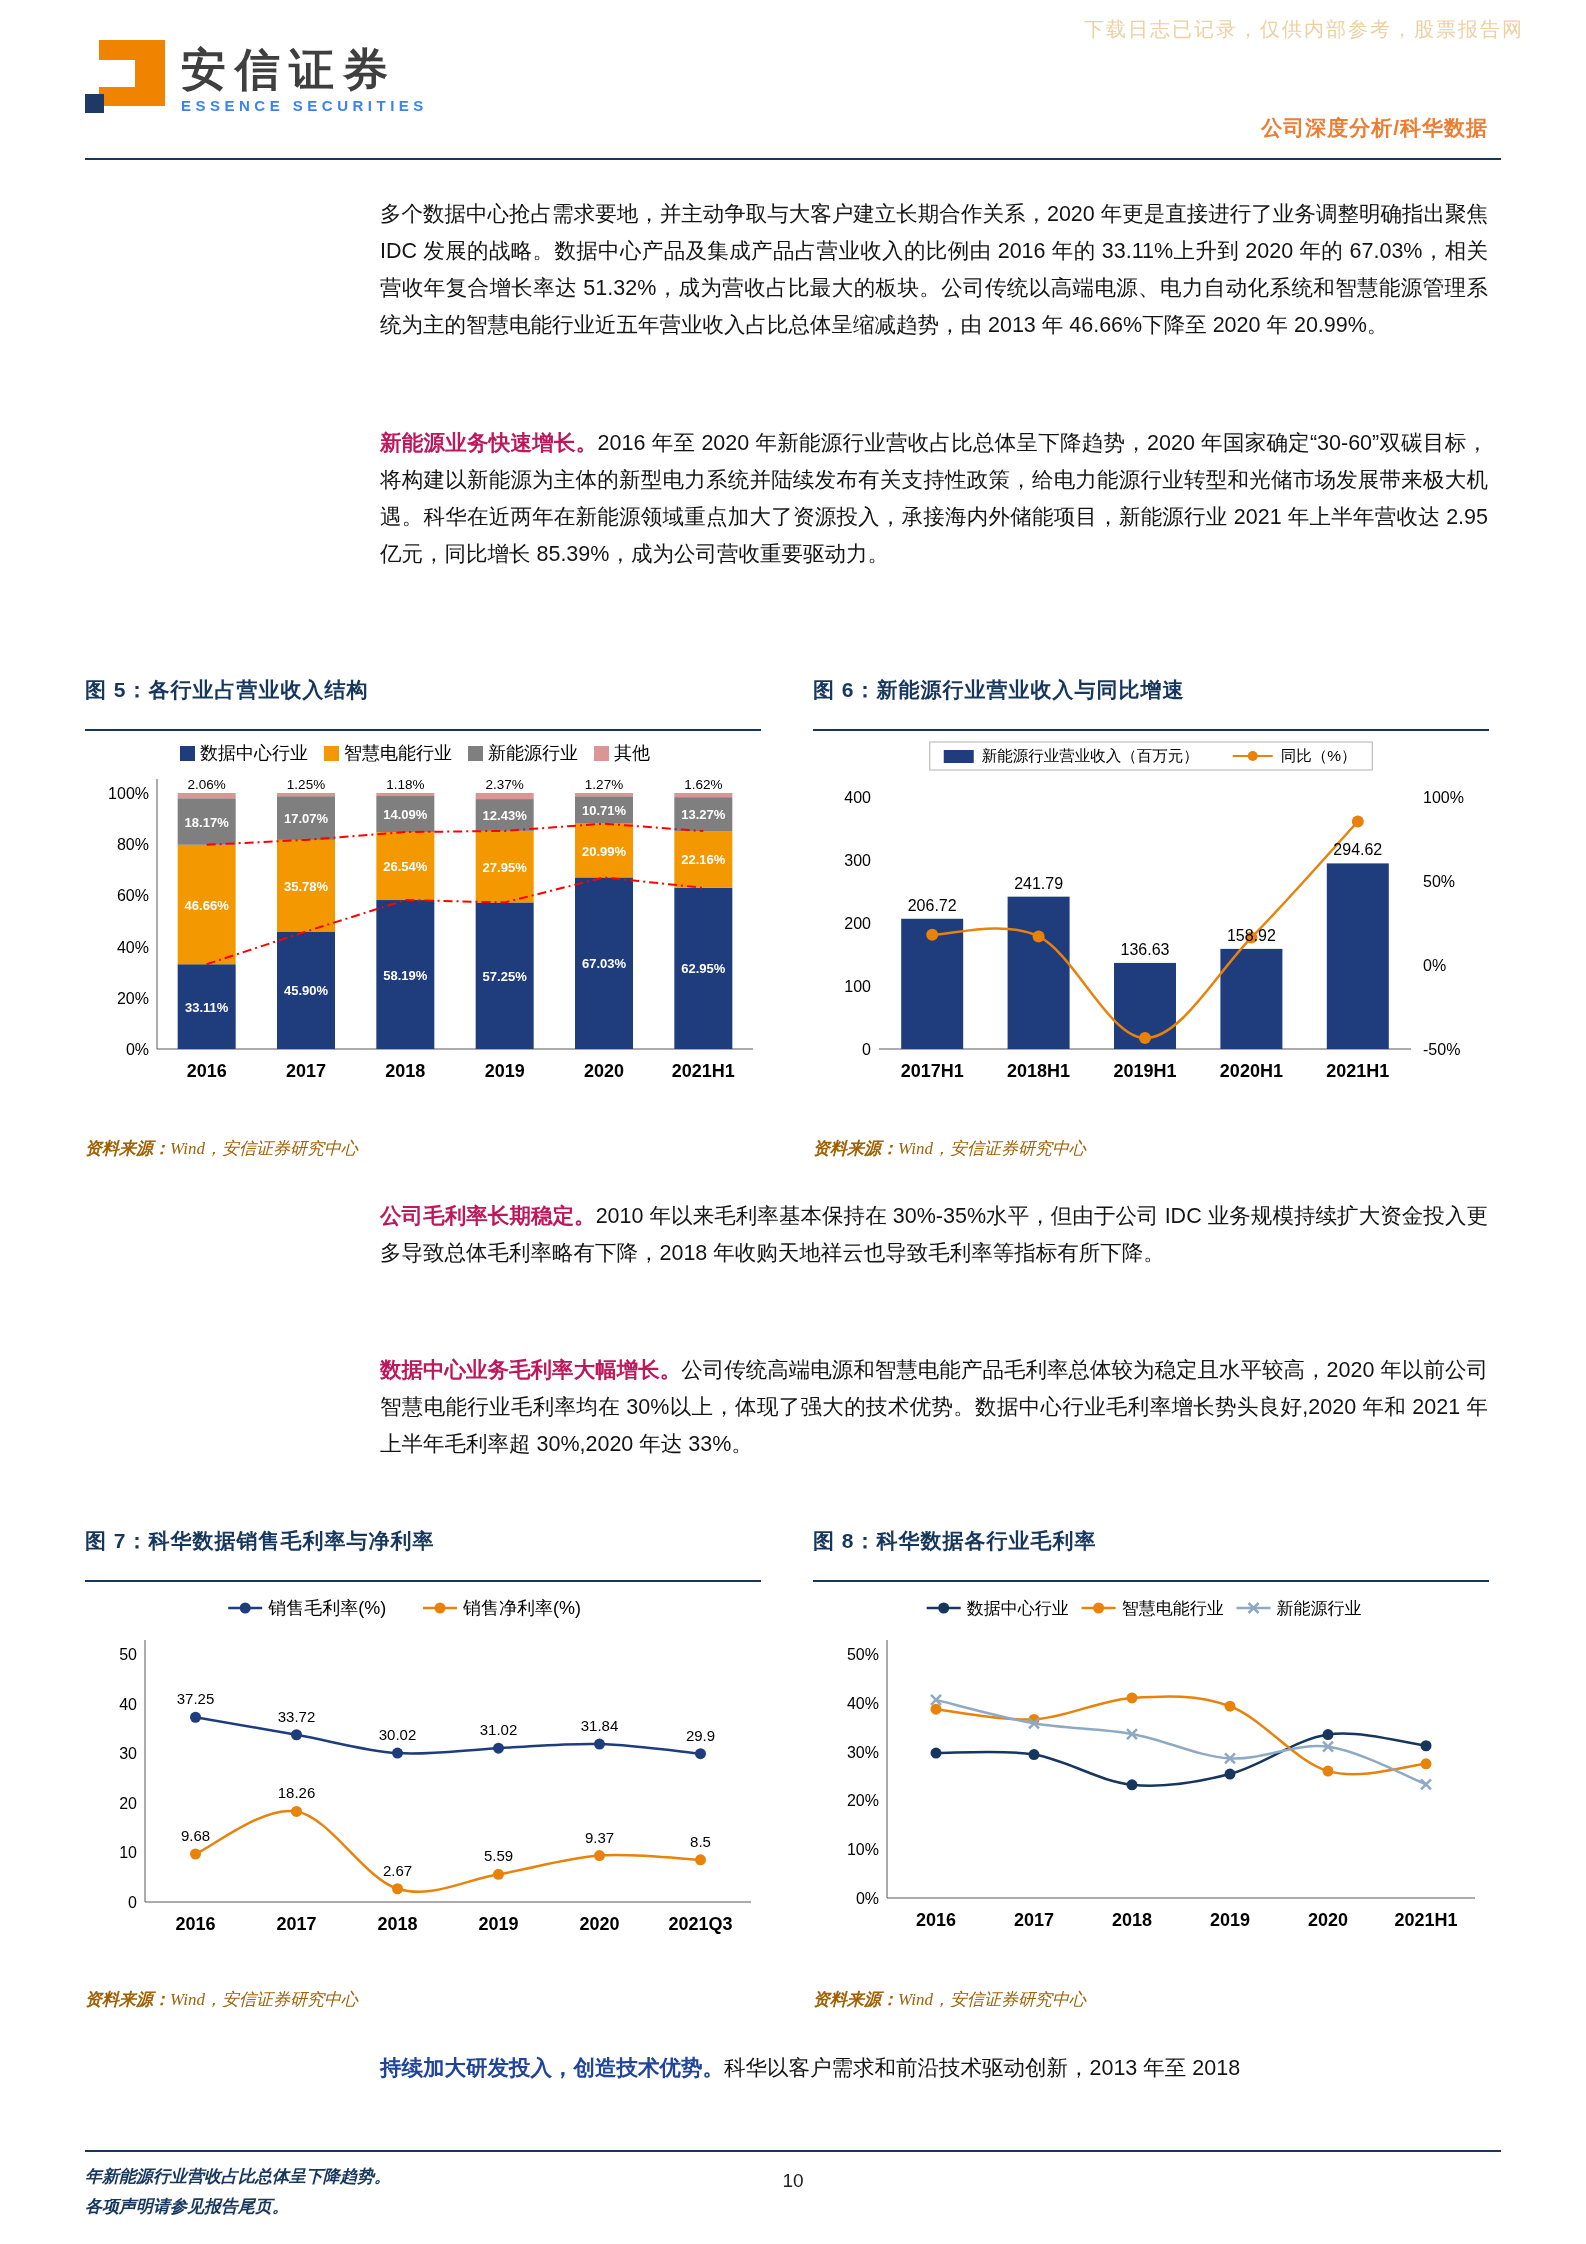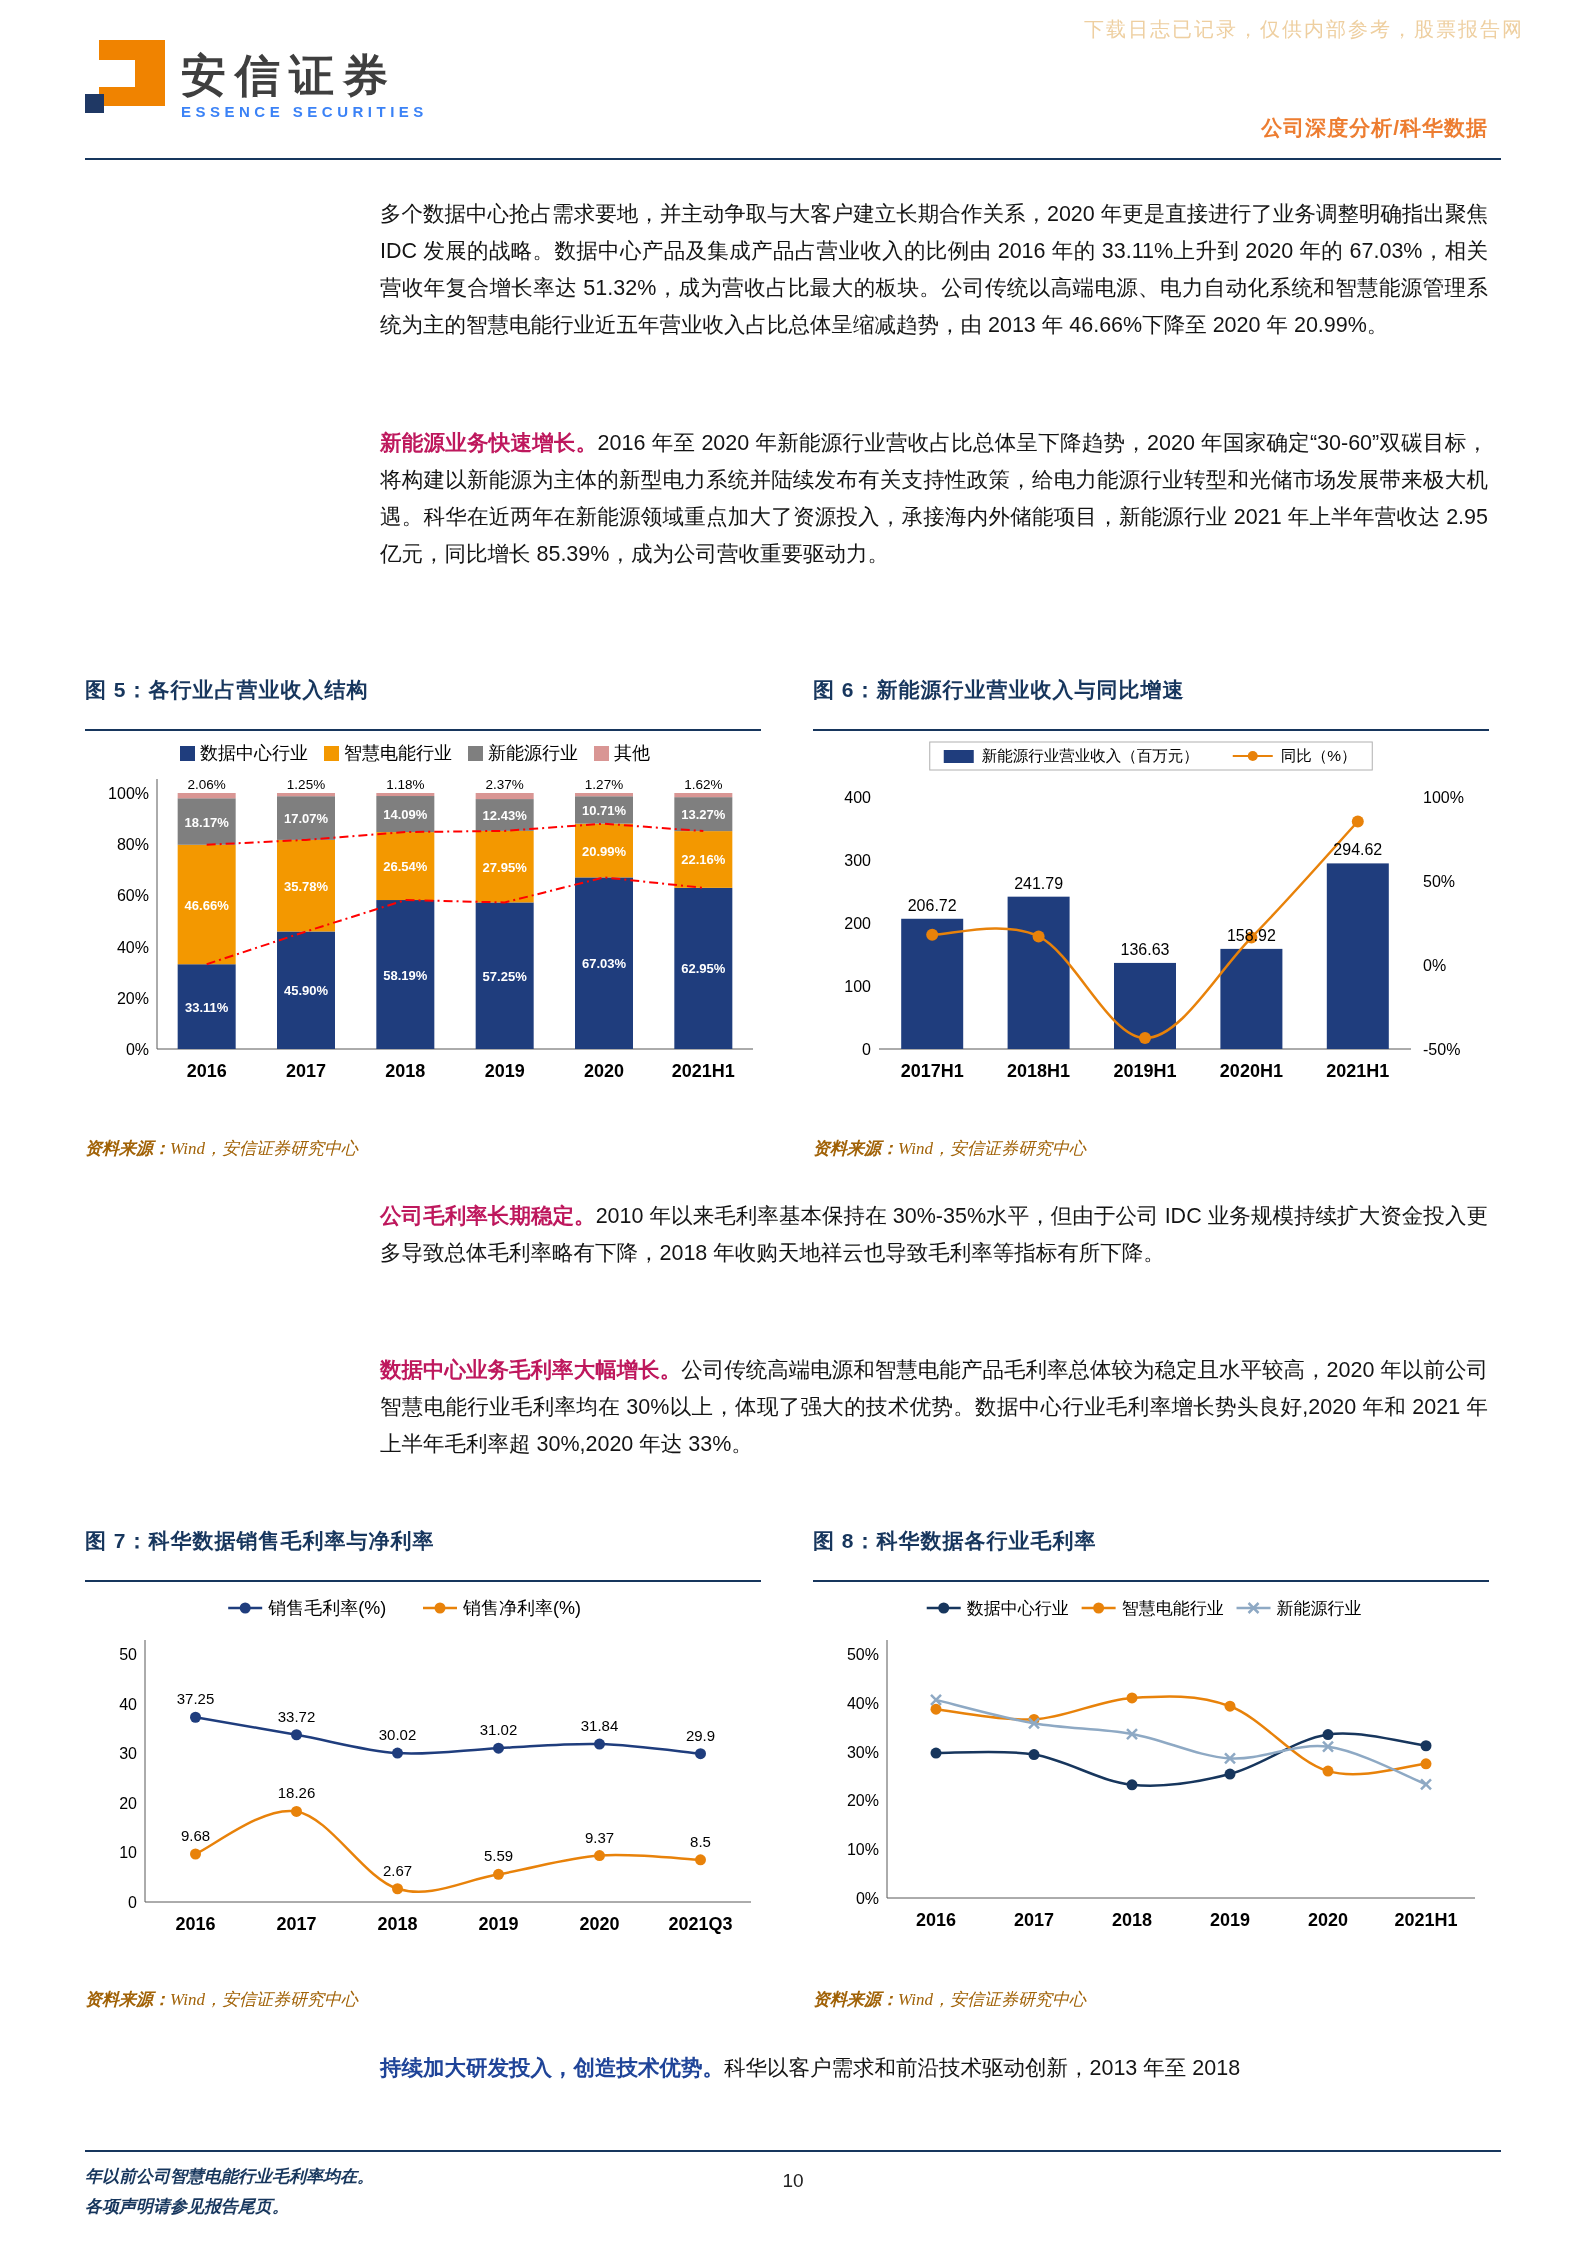--- a/index.html
+++ b/index.html
@@ -1,20 +1,20 @@
 <!DOCTYPE html>
 <html><head>
 <meta charset="utf-8">
 <style>
   *{box-sizing:border-box;margin:0;padding:0}
   html,body{background:#ffffff}
   .page{position:relative;width:1586px;height:2244px;background:#fff;overflow:hidden;
         font-family:"Liberation Sans","DejaVu Sans",sans-serif;color:#141414}
   .watermark{position:absolute;top:16px;right:62px;font-size:20px;color:#eecfa0;letter-spacing:2px}
-  .logo{position:absolute;left:85px;top:40px;display:flex;align-items:flex-end;gap:16px}
+  .logo{position:absolute;left:85px;top:40px;display:flex;align-items:center;gap:16px}
   .logo-text .cn{font-size:45px;font-weight:bold;color:#3f3f3f;letter-spacing:9px;line-height:1.05}
   .logo-text .en{font-size:15px;color:#3b82f6;letter-spacing:4.5px;font-weight:bold;margin-top:4px}
   .doc-type{position:absolute;top:114px;right:98px;font-size:21px;font-weight:bold;color:#ed7d31;letter-spacing:1px}
   .header-rule{position:absolute;left:85px;right:85px;top:158px;height:2px;background:#17365d}
   .para{position:absolute;left:380px;width:1108px;font-size:21.5px;line-height:37px;text-align:justify;color:#141414}
   .para .lead{font-weight:bold;color:#be185d}
   .para.navy-lead .lead{color:#1f4498}
   .figure{position:absolute;width:676px}
   .fig-title{font-size:21px;font-weight:bold;color:#17365d;padding-bottom:25px;border-bottom:2px solid #17365d;letter-spacing:1px}
   .fig-chart{margin-top:6px}
@@ -319,18 +319,18 @@
       <span class="src-label">资料来源：</span><span>Wind，安信证券研究中心</span>
     </div>
   </div>
 
   <div class="para navy-lead" style="top:2050px">
     <span class="lead">持续加大研发投入，创造技术优势。</span><span>科华以客户需求和前沿技术驱动创新，2013 年至 2018</span>
   </div>
 
   <div class="footer-rule"></div>
   <div class="footer-left">
-    <div>年以前公司智慧电能行业毛利率均在。</div>
+    <div>年新能源行业营收占比总体呈下降趋势。</div>
     <div>各项声明请参见报告尾页。</div>
   </div>
   <div class="page-num">10</div>
 
 </div>
 
 </body></html>

